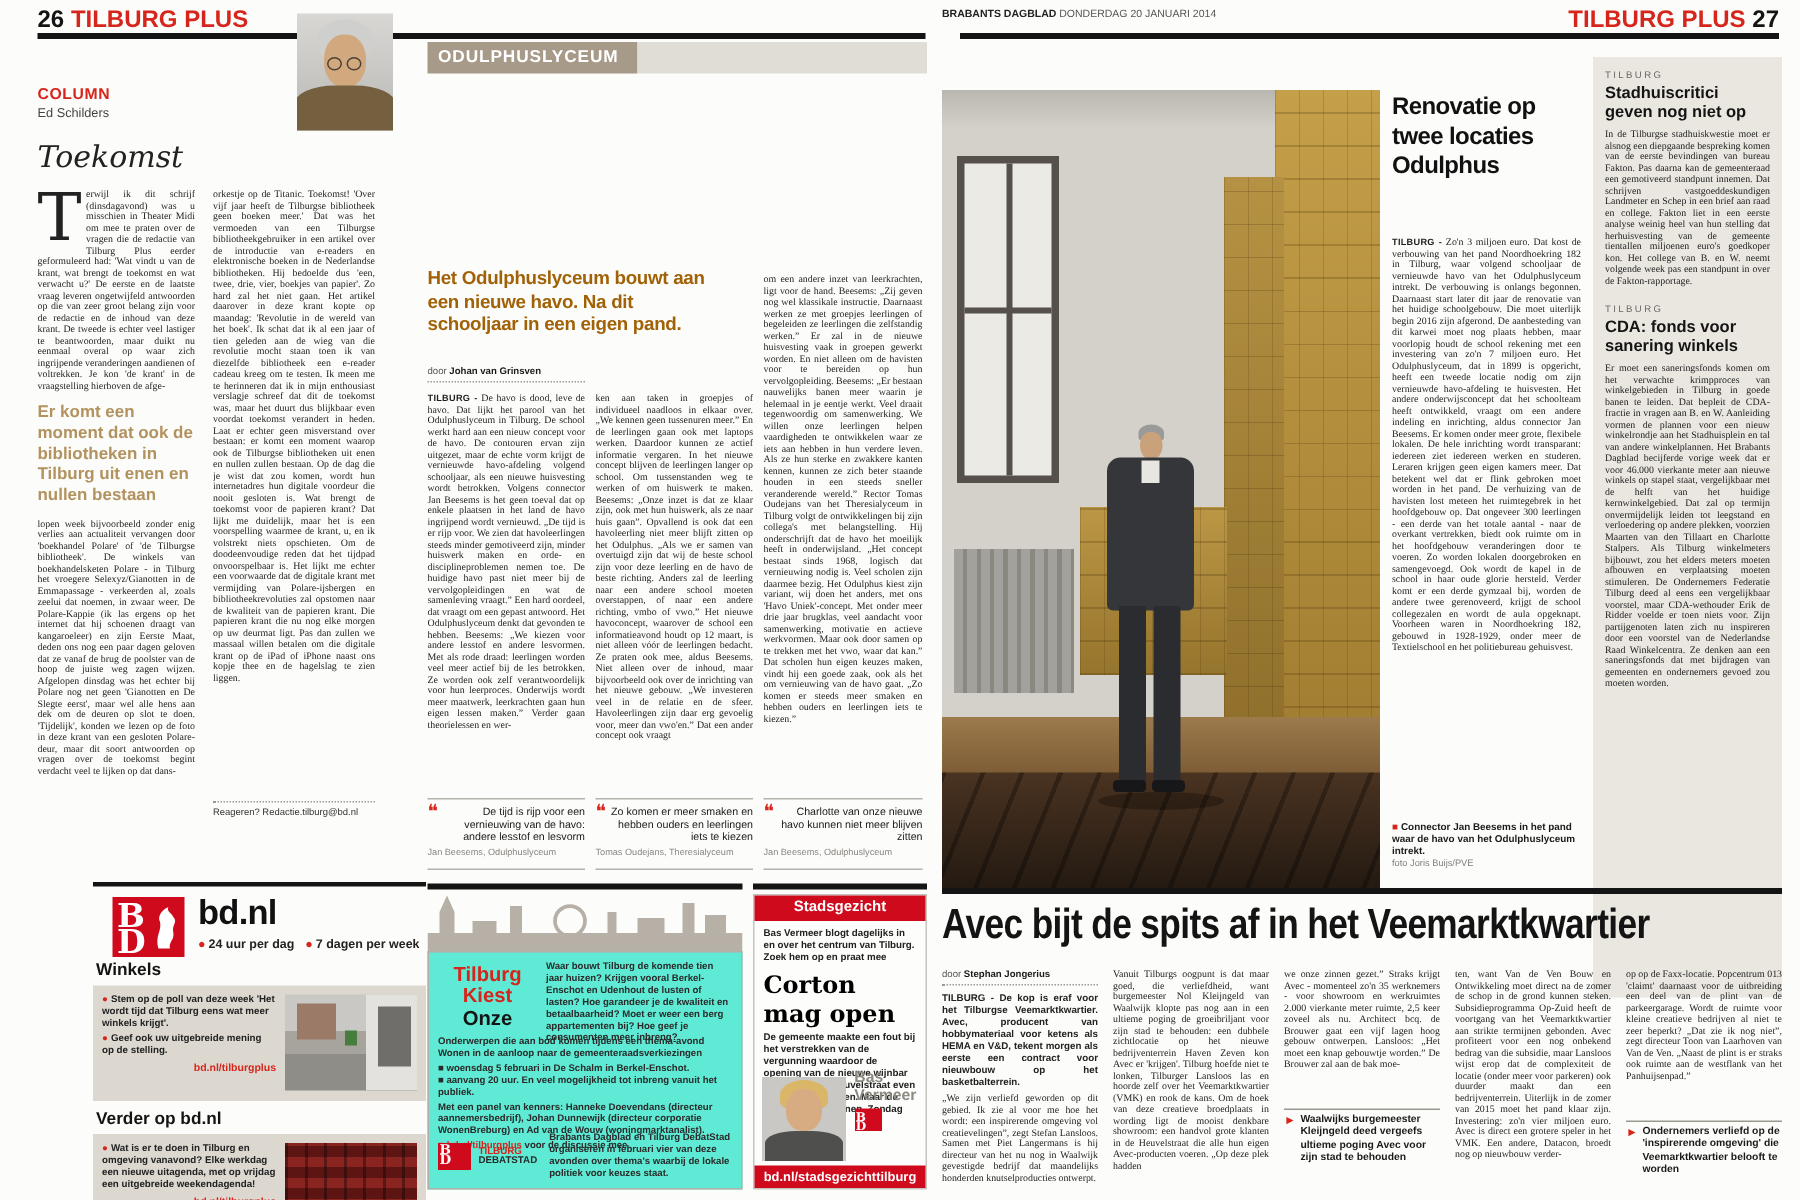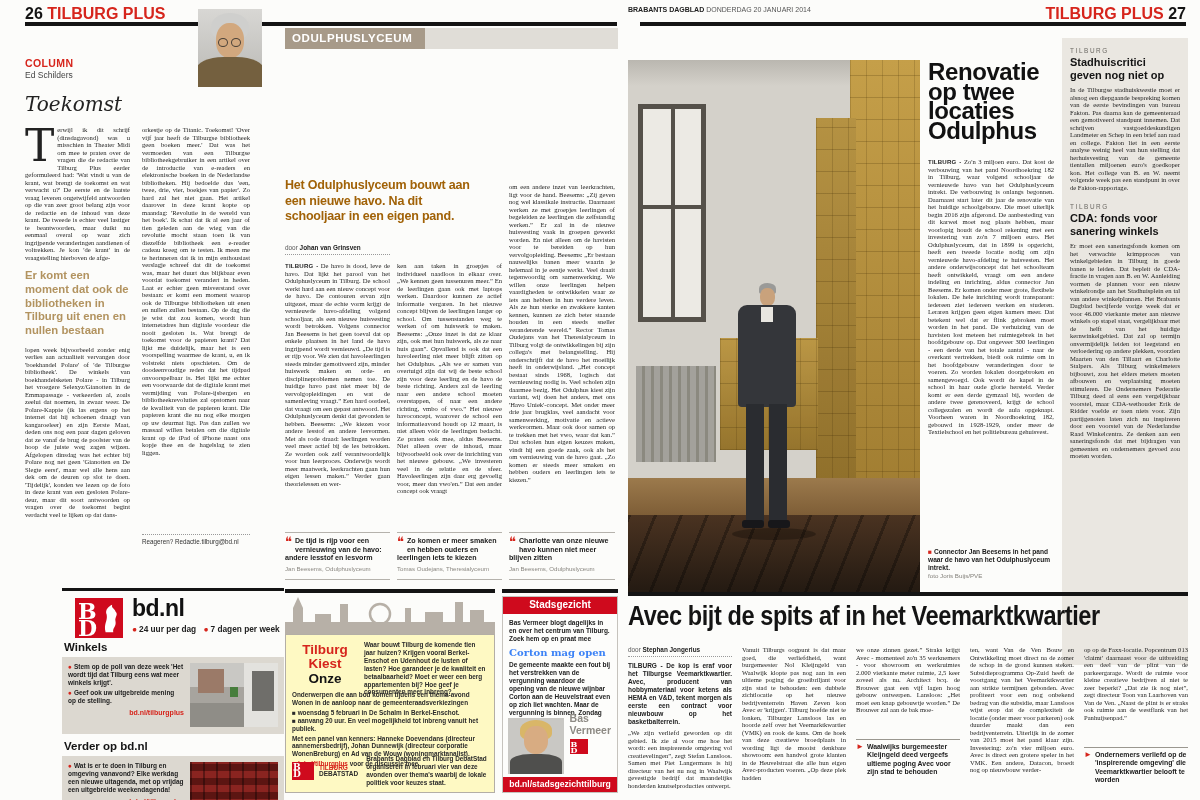--- a/index.html
+++ b/index.html
@@ -26,24 +26,24 @@
 .ed-photo div{position:absolute}
 
 .kicker-bar{background:#a79a89;color:#fff;font-family:"Liberation Sans",sans-serif;font-weight:bold;font-size:11.5px;letter-spacing:.6px;padding:4px 0 0 7px}
 .kicker-ext{background:#e0ddd7}
 .headline-main{font-family:"DejaVu Serif",serif;font-size:45px;line-height:49px;letter-spacing:-1px;color:#181818}
 .standfirst{font-family:"Liberation Sans",sans-serif;font-weight:bold;font-size:12.5px;line-height:15.5px;color:#a16207;letter-spacing:-.2px}
 .byline{font-family:"Liberation Sans",sans-serif;font-size:6.4px;color:#555;border-bottom:1px dotted #999;padding-bottom:3px}
 .byline b{color:#1a1a1a}
 .qbox{border-top:1px solid #b5b2ac;border-bottom:1px solid #b5b2ac;padding-top:4px}
 .qmark{color:#d6251c;font-size:13px;line-height:10px;float:left;margin-right:3px;font-family:"DejaVu Sans",sans-serif}
-.qtext{font-family:"Liberation Sans",sans-serif;font-weight:bold;font-size:7.1px;line-height:8.5px;color:#1a1a1a;text-align:left}
+.qtext{font-family:"Liberation Sans",sans-serif;font-weight:normal;font-size:7.1px;line-height:8.5px;color:#1a1a1a;text-align:right}
 .qattr{font-family:"Liberation Sans",sans-serif;font-size:6.1px;color:#8a8781;margin-top:2.5px}
 
-.reno-head{font-family:"Liberation Sans",sans-serif;font-weight:bold;font-size:24px;line-height:19.5px;letter-spacing:-.4px;color:#111}
+.reno-head{font-family:"Liberation Sans",sans-serif;font-weight:bold;font-size:16px;line-height:19.5px;letter-spacing:-.4px;color:#111}
 .caption{font-family:"Liberation Sans",sans-serif;font-weight:bold;font-size:6.6px;line-height:8px;color:#1a1a1a;text-align:left}
 .caption .credit{font-weight:normal;color:#84817b;font-size:6.2px}
 .sq{color:#d6251c;margin-right:2px}
 
 .briefs{background:#eae7e1;padding:9px 8px}
 .brief-label{font-family:"Liberation Sans",sans-serif;font-size:6.4px;letter-spacing:1.6px;color:#6b6862}
 .brief-title{font-family:"Liberation Sans",sans-serif;font-weight:bold;font-size:11px;line-height:12.5px;color:#141414;margin:2px 0 5px}
 
 .headline-avec{font-family:"Liberation Sans",sans-serif;font-weight:bold;font-size:28px;white-space:nowrap;letter-spacing:-.5px;transform:scaleX(.84);transform-origin:0 0;color:#141414}
 .callout{border-top:1px solid #9a978f;padding-top:3px;margin-top:3px;display:flex}
@@ -53,30 +53,30 @@
 .bd-logo{background:#cf0a1d;position:relative;overflow:hidden}
 .bd-logo .bl{position:absolute;color:#fff;font-family:"DejaVu Serif",serif;font-weight:bold}
 .bdnl-title{font-family:"Liberation Sans",sans-serif;font-weight:bold;font-size:23px;letter-spacing:-.5px;color:#111}
 .tagline{font-family:"Liberation Sans",sans-serif;font-weight:bold;font-size:8.3px;color:#222}
 .dot{color:#d6251c;margin:0 2px 0 5px}
 .sec-head{font-family:"Liberation Sans",sans-serif;font-weight:bold;font-size:11.5px;color:#141414}
 .gray-box{background:#dcd8d0;padding:6px}
 .gb-text{font-family:"Liberation Sans",sans-serif;font-weight:bold;font-size:6.5px;line-height:8px;color:#222;text-align:left}
 .gb-link{font-family:"Liberation Sans",sans-serif;font-weight:bold;font-size:7px;color:#d6251c;text-align:right;margin-top:4px}
 
-.wonen-box{border:1px solid #b3aea6;background:#fef9c3;padding:6px}
+.wonen-box{border:1px solid #b3aea6;background:#5eead4;padding:6px}
 .wonen-t1{font-family:"Liberation Sans",sans-serif;font-weight:bold;font-size:13.5px;color:#d6251c;text-align:center;line-height:14px}
 .wonen-t2{font-family:"Liberation Sans",sans-serif;font-weight:bold;font-size:13.5px;color:#141414;text-align:center}
 .wn{font-family:"Liberation Sans",sans-serif;font-weight:bold;font-size:6.4px;line-height:7.9px;color:#2a2a2a;text-align:left}
 .wn-red{color:#d6251c}
 
 .sg-box{border:1px solid #c6c3bd;background:#fdfdfb}
 .sg-bar{background:#cf0a1d;color:#fff;font-family:"Liberation Sans",sans-serif;font-weight:bold;font-size:10px;text-align:center;padding-top:2px}
 .sg-txt{font-family:"Liberation Sans",sans-serif;font-weight:bold;font-size:6.5px;line-height:8px;color:#222;text-align:left}
-.sg-title{font-family:"DejaVu Serif",serif;font-weight:bold;font-size:10px;color:#3b82f6;margin:4px 0 3px}
+.sg-title{font-family:"DejaVu Serif",serif;font-weight:bold;font-size:16px;color:#000000;margin:4px 0 3px}
 .sg-name{font-family:"Liberation Sans",sans-serif;font-weight:bold;font-size:10.5px;line-height:12px;color:#8d8a84}
 
 .photo-main{left:628px;top:60px;width:292px;height:532px;background:#d4d1ca;overflow:hidden}
 .photo-main div{position:absolute}
 .tiles{background:repeating-linear-gradient(0deg,rgba(60,40,0,.22) 0 1px,transparent 1px 22px),repeating-linear-gradient(90deg,rgba(60,40,0,.18) 0 1px,transparent 1px 16px),linear-gradient(#c59f49,#9d7a2f)}
 .seats{background:repeating-linear-gradient(90deg,rgba(0,0,0,.35) 0 2px,transparent 2px 13px),repeating-linear-gradient(0deg,#8a2420 0 7px,#5c1512 7px 14px)}
 .street{background:linear-gradient(180deg,#c9c8c4 0 38%,#a7a49e 38% 62%,#8f8d87 62% 100%)}
 </style>
 </head>
 <body>

